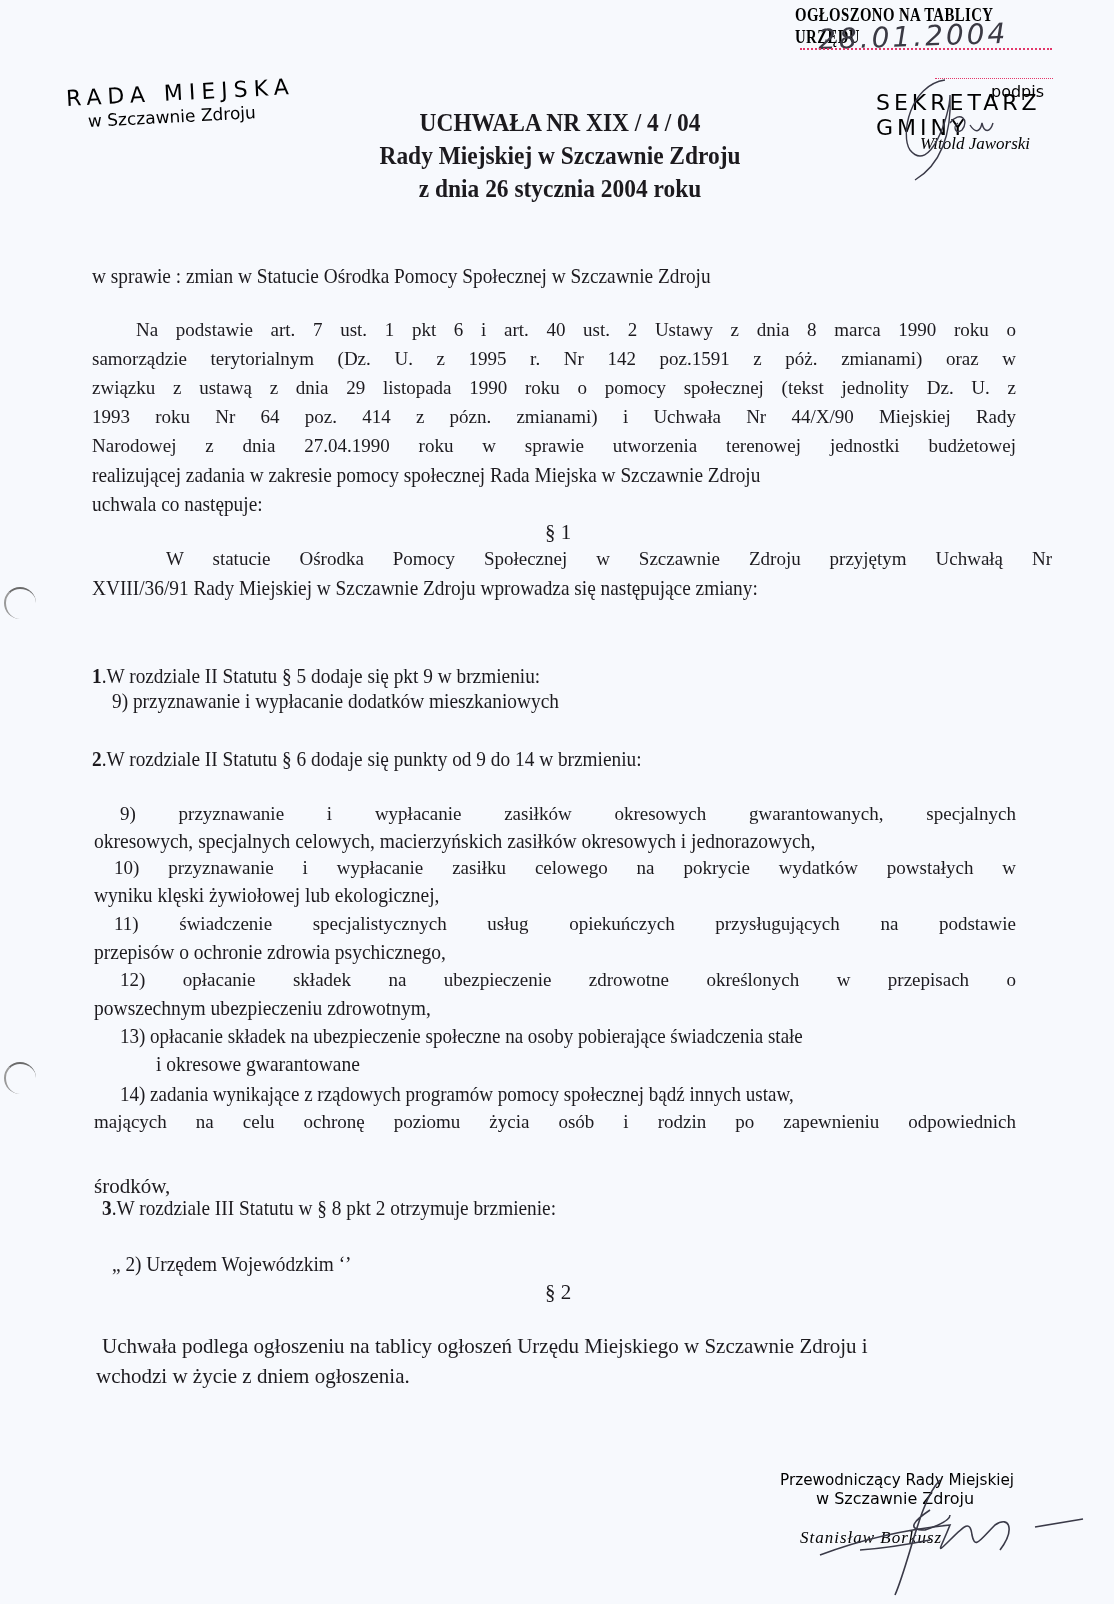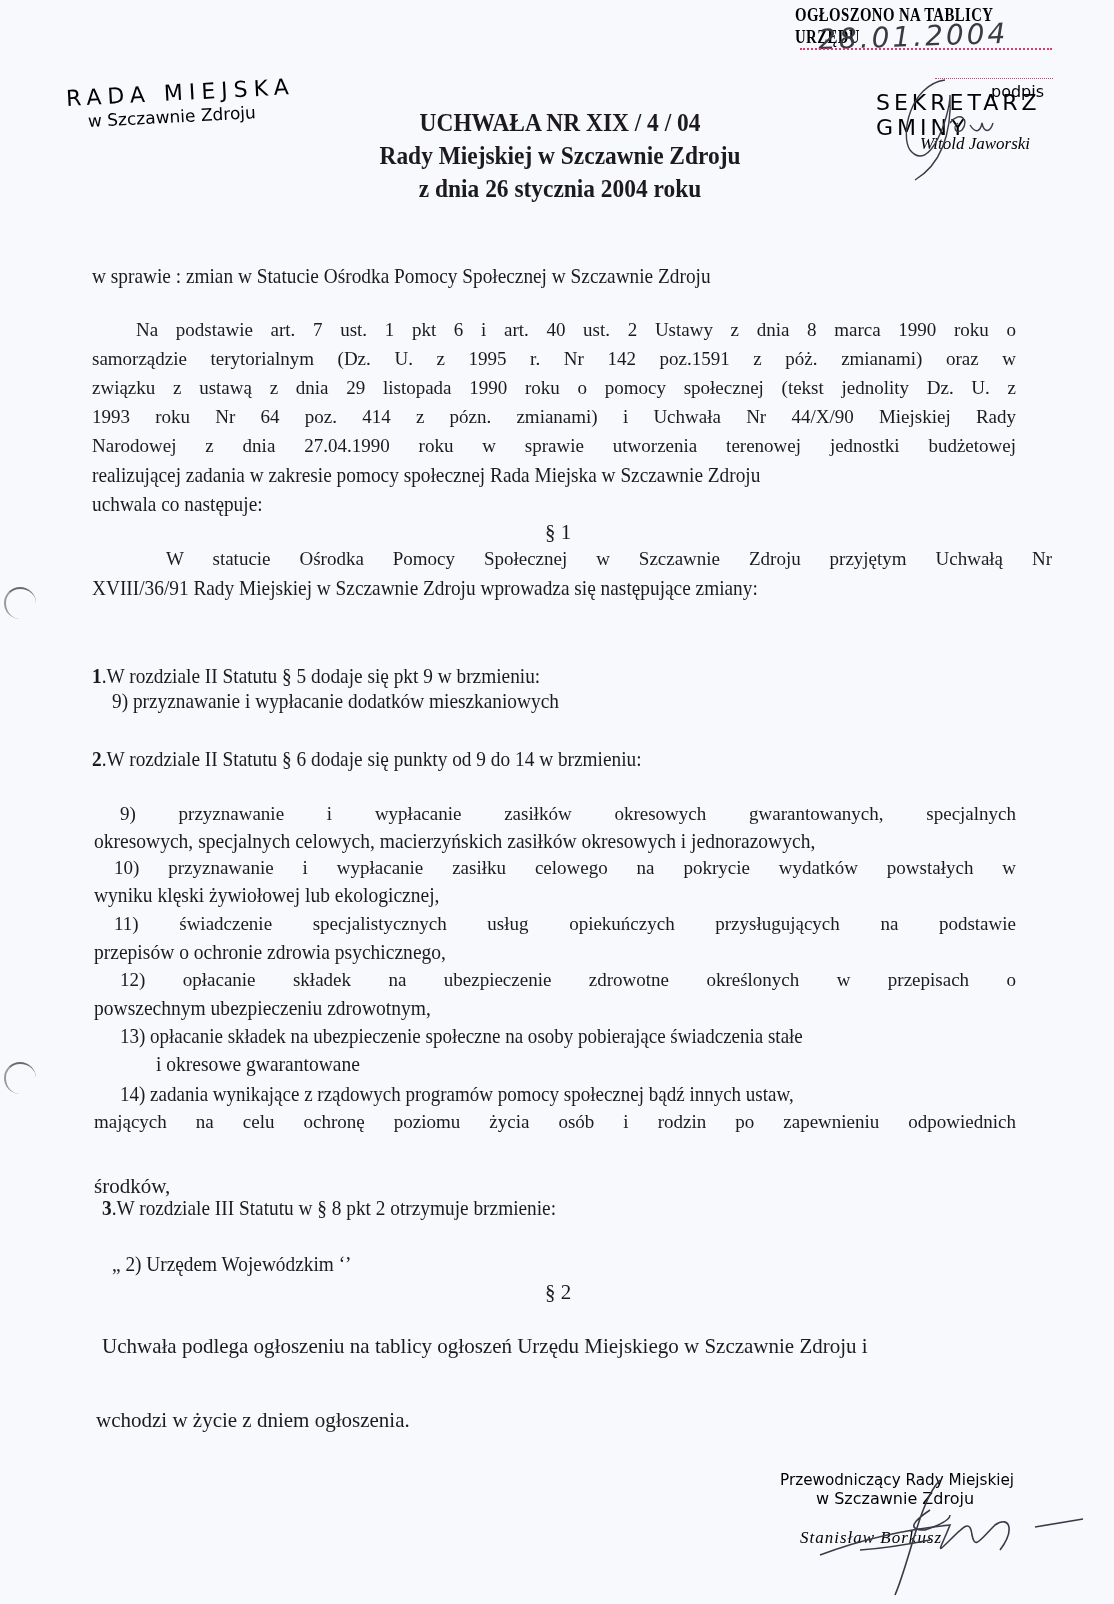--- a/index.html
+++ b/index.html
@@ -93,21 +93,21 @@
   <div class="txt" style="left:94px; top:1172px;">środków,</div>
 </div>
 
 <div class="txt" style="left:102px; top:1194px; transform:scaleX(0.92);">
   <span class="bold">3</span><span>.W rozdziale III Statutu w § 8  pkt 2 otrzymuje brzmienie:</span>
 </div>
 <div class="txt" style="left:112px; top:1250px; transform:scaleX(0.92);">„ 2)  Urzędem Wojewódzkim ‘’</div>
 
 <div class="txt" style="left:545px; top:1278px;">§ 2</div>
 <div class="txt" style="left:102px; top:1332px;">Uchwała podlega ogłoszeniu na tablicy ogłoszeń Urzędu Miejskiego w Szczawnie Zdroju i</div>
-<div class="txt" style="left:96px; top:1362px;margin-top:44px;">wchodzi w życie z dniem ogłoszenia.</div>
+<div class="txt" style="left:96px; top:1362px;">wchodzi w życie z dniem ogłoszenia.</div>
 
 <div class="abs stamp" style="left:780px; top:1470px; width:300px;">
   <div style="font-size:16px; transform:scaleX(0.95); transform-origin:left;">Przewodniczący Rady Miejskiej</div>
   <div style="font-size:16px; margin-left:36px;">w Szczawnie Zdroju</div>
   <div style="font-family:'Liberation Serif',serif; font-style:italic; font-size:17px; margin-left:20px; margin-top:20px; letter-spacing:1px;">Stanisław Borkusz</div>
 </div>
 <svg class="sig" style="left:800px; top:1470px;" width="300" height="130">
   <path d="M140 10 C120 30 110 90 95 125 M130 40 C115 50 105 60 125 60 C140 55 150 50 150 45" fill="none" stroke="#3a3a48" stroke-width="1.6"></path>
   <path d="M20 85 C60 70 100 60 150 55 C140 80 135 85 150 70 C165 55 170 50 172 65 C175 80 180 70 195 55 C210 45 215 60 200 80 M60 80 C90 78 110 74 130 70" fill="none" stroke="#3a3a48" stroke-width="1.6"></path>
   <path d="M235 57 L283 49" fill="none" stroke="#3a3a48" stroke-width="1.6"></path>

